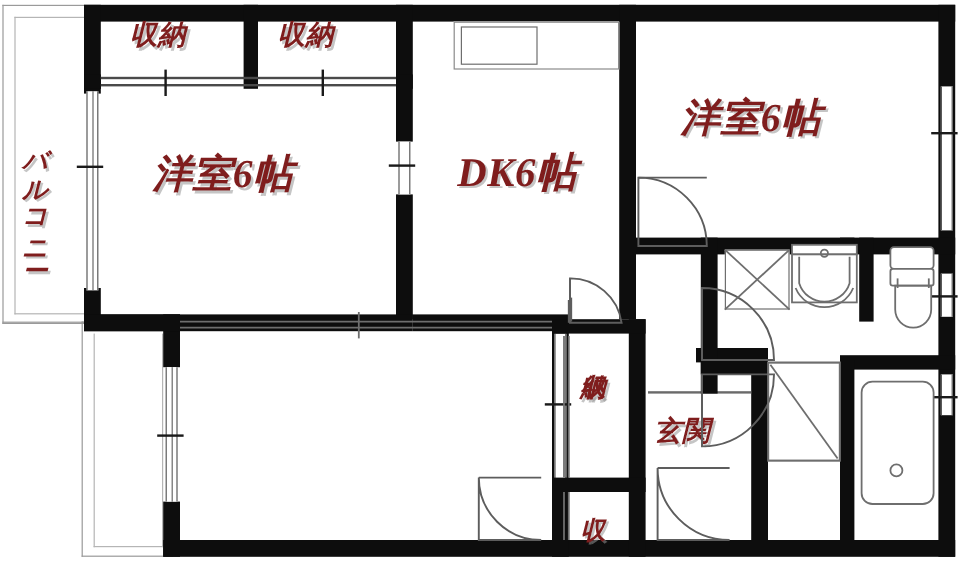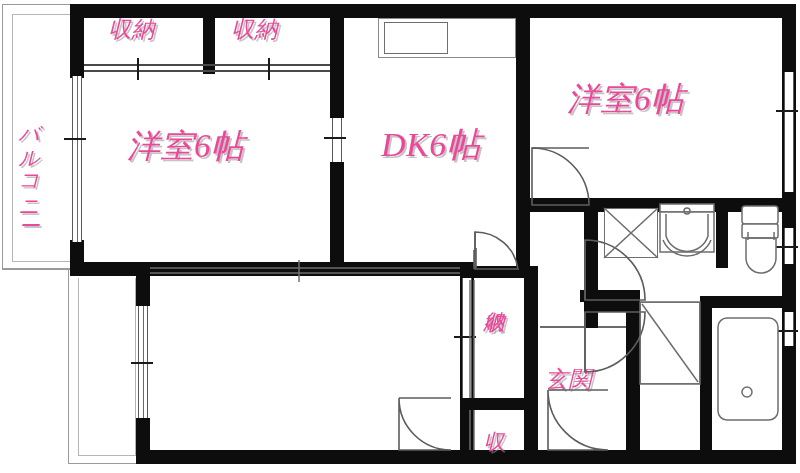--- a/index.html
+++ b/index.html
@@ -49,22 +49,22 @@
 
   
   .tick {
     position: absolute;
     background: #1a1a1a;
   }
 
   
   .label {
     position: absolute;
-    color: #ec4899;
-    font-weight: 400;
+    color: #7f1d1d;
+    font-weight: 700;
     font-style: italic;
     white-space: nowrap;
     letter-spacing: 0.5px;
     text-shadow: 2px 2px 0 rgba(150,150,150,0.55);
     line-height: 1;
     user-select: none;
     text-align: right;
   }
   .label.room { font-size: 33px; }
   .label.dk   { font-size: 34px; margin-left: 19px; }
@@ -189,21 +189,21 @@
   <div class="label vert-small" style="left:483px; top:414px;">収</div>
 
   <div class="wall" style="left:626px; top:290px; width:14px; height:160px;"></div>
 
   <div class="wall" style="left:580px; top:290px; width:60px; height:12px;"></div>
 
   <div class="fixture" style="left:640px; top:302px; width:60px; height:82px; border-color:#7a7a7a;"></div>
 
   <div class="thinline" style="left:540px; top:326px; width:86px; height:2px; background:#6a6a6a;"></div>
 
-  <div class="label small" style="left:545px; top:368px;">玄関</div>
+  <div class="label small" style="left:545px; top:348px;">玄関</div>
 
   <div class="wall" style="left:584px; top:198px; width:14px; height:130px;"></div>
 
   <div class="wall" style="left:716px; top:198px; width:12px; height:70px;"></div>
 
   <div class="wall" style="left:584px; top:300px; width:56px; height:12px;"></div>
 
   <div class="wall" style="left:700px; top:296px; width:96px; height:12px;"></div>
 
   <div class="wall" style="left:700px; top:300px; width:12px; height:150px;"></div>

